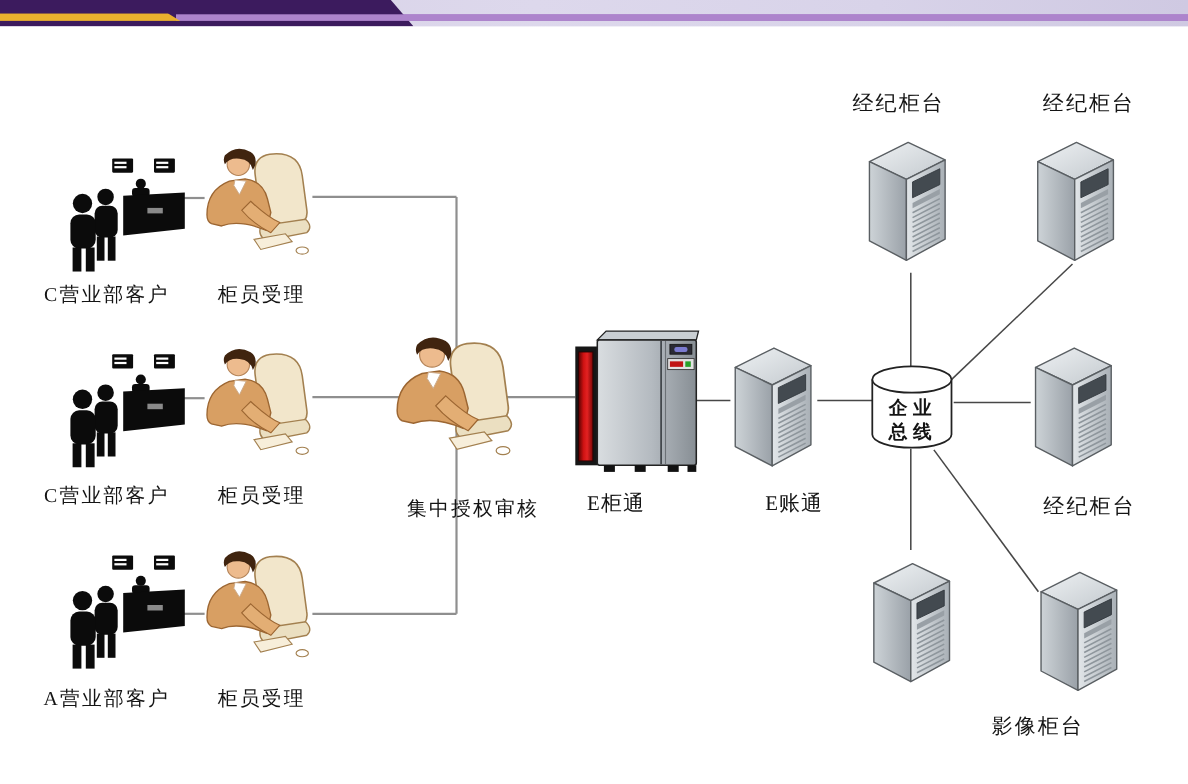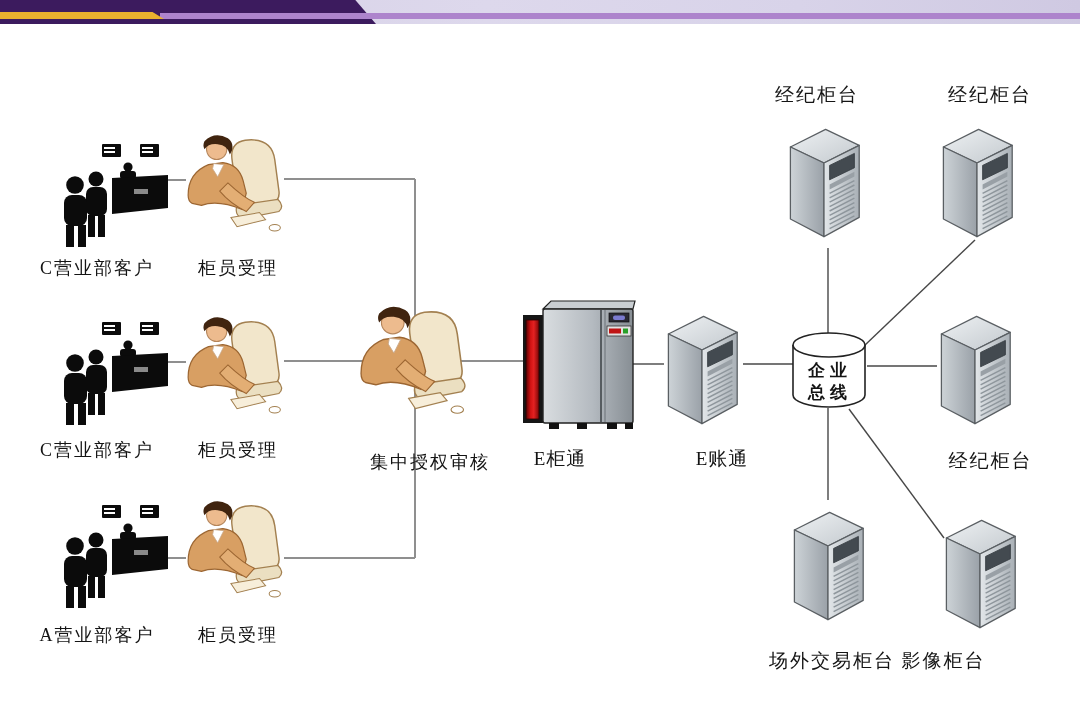--- a/index.html
+++ b/index.html
@@ -226,20 +226,19 @@
     </svg>
 
   <svg class="abs icon nodes" style="left:935px;top:303px;width:80px;height:134px" viewBox="0 0 100 150">
       <use href="#tower"></use>
     </svg>
   <div class="abs lbl lbl-big" style="left:928px;top:450px;width:125px">经纪柜台</div>
 
   <svg class="abs icon nodes" style="left:788px;top:498px;width:80px;height:136px" viewBox="0 0 100 150">
       <use href="#tower"></use>
     </svg>
-  <div class="abs lbl lbl-big" style="left:762px;top:650px;width:140px">场外交易柜台</div>
 
   <svg class="abs icon nodes" style="left:940px;top:506px;width:80px;height:136px" viewBox="0 0 100 150">
       <use href="#tower"></use>
     </svg>
   <div class="abs lbl lbl-big" style="left:886px;top:650px;width:115px">影像柜台</div>
 
 </div>
 
 </body></html>

